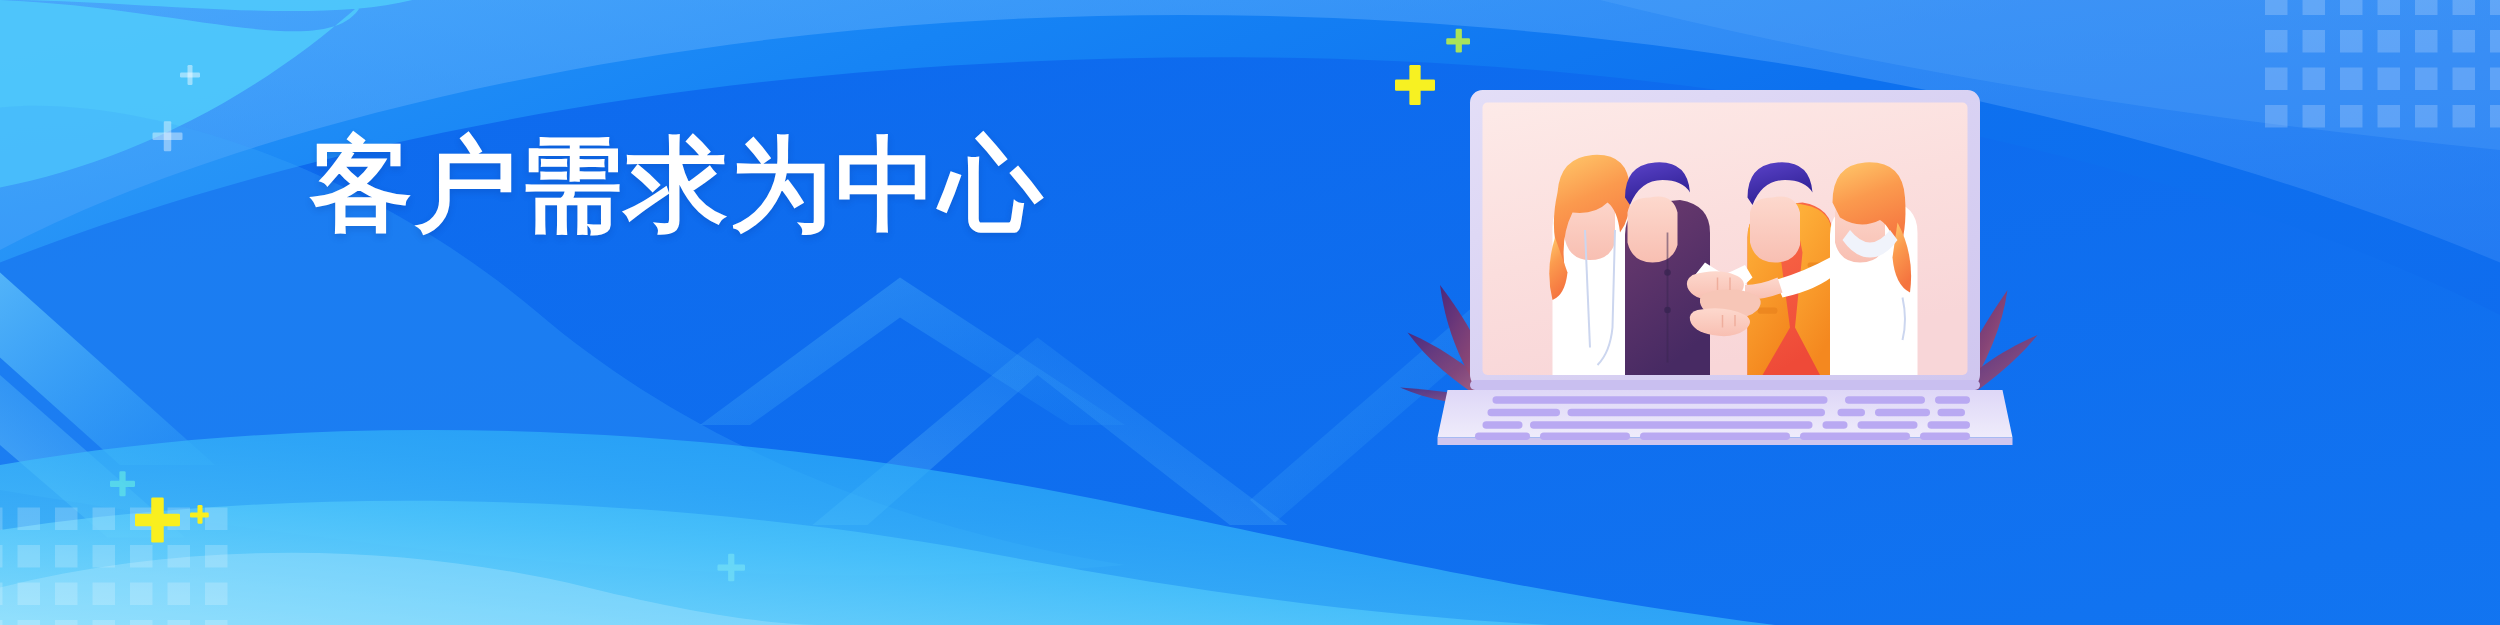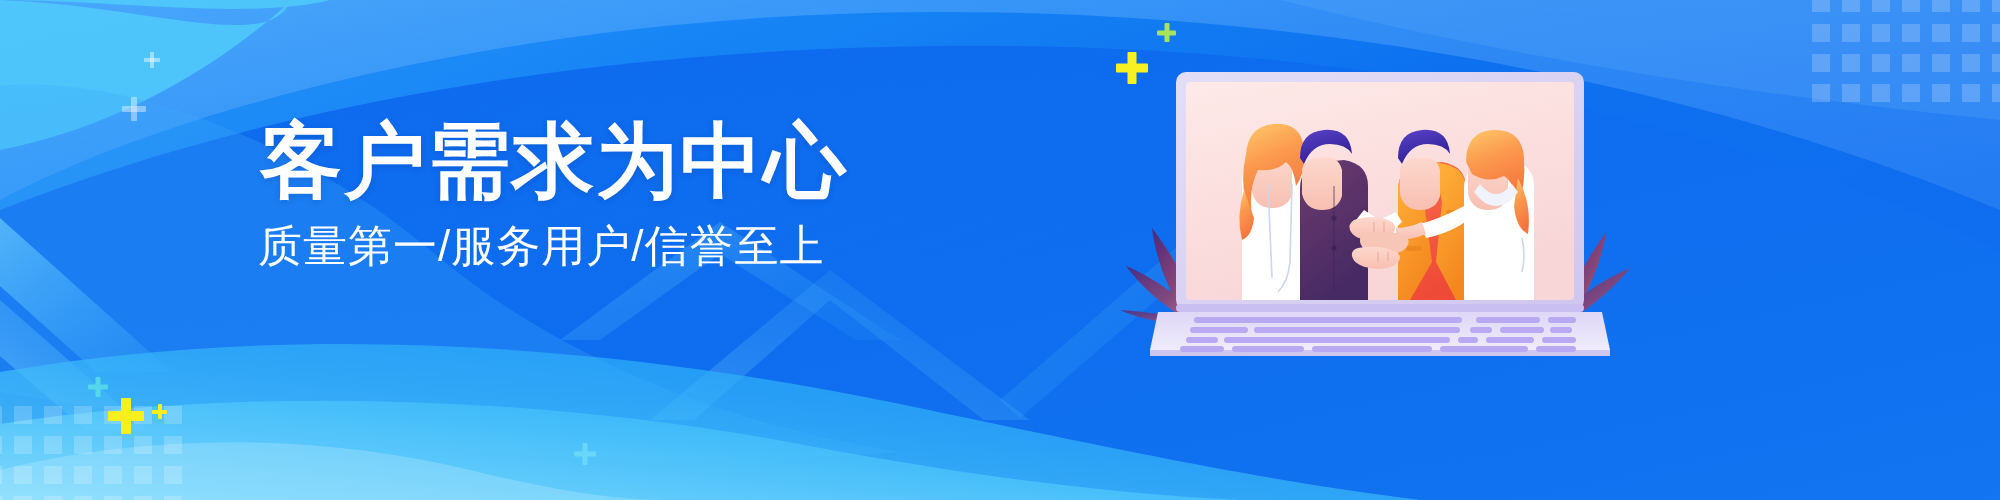--- a/index.html
+++ b/index.html
@@ -68,21 +68,21 @@
   #plus-white-tl2    { left: 122px;  top: 97px;  width: 24px; height: 24px; --t: 6px;  color: rgba(255,255,255,.40); }
 
   
   #text-block {
     position: absolute;
     left: 248px;
     top: 108px;
     width: 560px;
   }
   #headline {
-    margin: 12px;
+    margin: 0;
     color: #ffffff;
     font-size: 82px;
     line-height: 1.0;
     font-weight: 700;
     letter-spacing: 2px;
     white-space: nowrap;
     text-shadow: 0 2px 6px rgba(0,40,120,0.18);
   }
   #subhead {
     margin: 22px 0 0 10px;
@@ -236,21 +236,20 @@
   <span class="plus" id="plus-white-tl2"></span>
   <span class="plus" id="plus-yellow-big"></span>
   <span class="plus" id="plus-green-small"></span>
   <span class="plus" id="plus-cyan-bl"></span>
   <span class="plus" id="plus-yellow-bl"></span>
   <span class="plus" id="plus-yellow-tiny"></span>
   <span class="plus" id="plus-cyan-mid"></span>
 
   <div id="text-block">
     <h1 id="headline">客户需求为中心</h1>
-    <p id="subhead">质量第一/服务用户/信誉至上</p>
   </div>
 
   <div id="laptop">
     <svg viewBox="0 0 460 296" preserveAspectRatio="xMidYMid meet">
       <defs>
         <linearGradient id="screenBG" x1="0" y1="0" x2="0.4" y2="1">
           <stop offset="0%" stop-color="#fdeae8"></stop>
           <stop offset="55%" stop-color="#fbdedd"></stop>
           <stop offset="100%" stop-color="#f8d6d8"></stop>
         </linearGradient>

